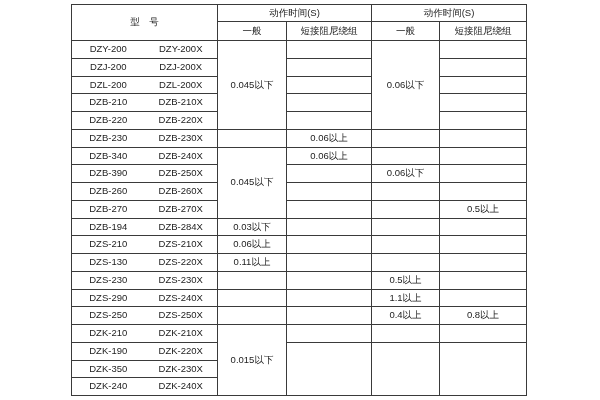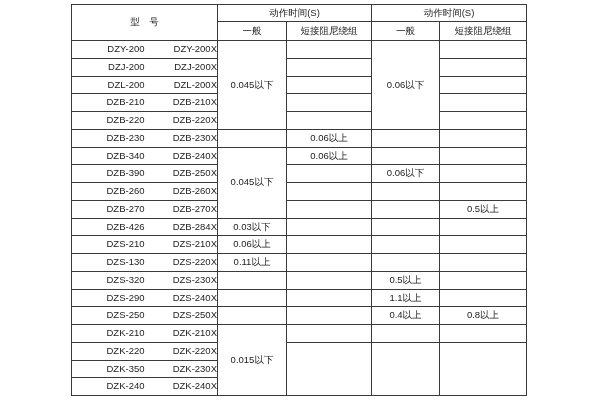--- a/index.html
+++ b/index.html
@@ -25,21 +25,21 @@
     font-weight:normal;
     line-height:1.1;
     overflow:hidden;
     white-space:nowrap;
   }
   thead tr.group-row{height:17px;}
   thead tr.sub-row{height:19px;}
   tbody tr{height:17.75px;}
   td.model-cell{padding:0 6px;}
   td.model-cell .pair{display:flex;width:100%;}
-  td.model-cell .pair span{flex:1;text-align:right;}
+  td.model-cell .pair span{flex:1;text-align:center;}
 </style>
 </head>
 <body>
 
 <div class="canvas">
   <table class="spec">
     <colgroup>
       <col style="width:146px">
       <col style="width:69px">
       <col style="width:85px">
@@ -165,21 +165,21 @@
               <span>DZB-270X</span>
             </div>
           </td>
           <td></td>
           <td></td>
           <td>0.5以上</td>
         </tr>
         <tr>
           <td class="model-cell">
             <div class="pair">
-              <span>DZB-426</span>
+              <span>DZB-194</span>
               <span>DZB-284X</span>
             </div>
           </td>
           <td>0.03以下</td>
           <td></td>
           <td></td>
           <td></td>
         </tr>
         <tr>
           <td class="model-cell">
@@ -201,21 +201,21 @@
             </div>
           </td>
           <td>0.11以上</td>
           <td></td>
           <td></td>
           <td></td>
         </tr>
         <tr>
           <td class="model-cell">
             <div class="pair">
-              <span>DZS-320</span>
+              <span>DZS-230</span>
               <span>DZS-230X</span>
             </div>
           </td>
           <td></td>
           <td></td>
           <td>0.5以上</td>
           <td></td>
         </tr>
         <tr>
           <td class="model-cell">
@@ -249,21 +249,21 @@
             </div>
           </td>
           <td rowspan="4">0.015以下</td>
           <td></td>
           <td></td>
           <td></td>
         </tr>
         <tr>
           <td class="model-cell">
             <div class="pair">
-              <span>DZK-220</span>
+              <span>DZK-190</span>
               <span>DZK-220X</span>
             </div>
           </td>
           <td rowspan="3"></td>
           <td rowspan="3"></td>
           <td rowspan="3"></td>
         </tr>
         <tr>
           <td class="model-cell">
             <div class="pair">

